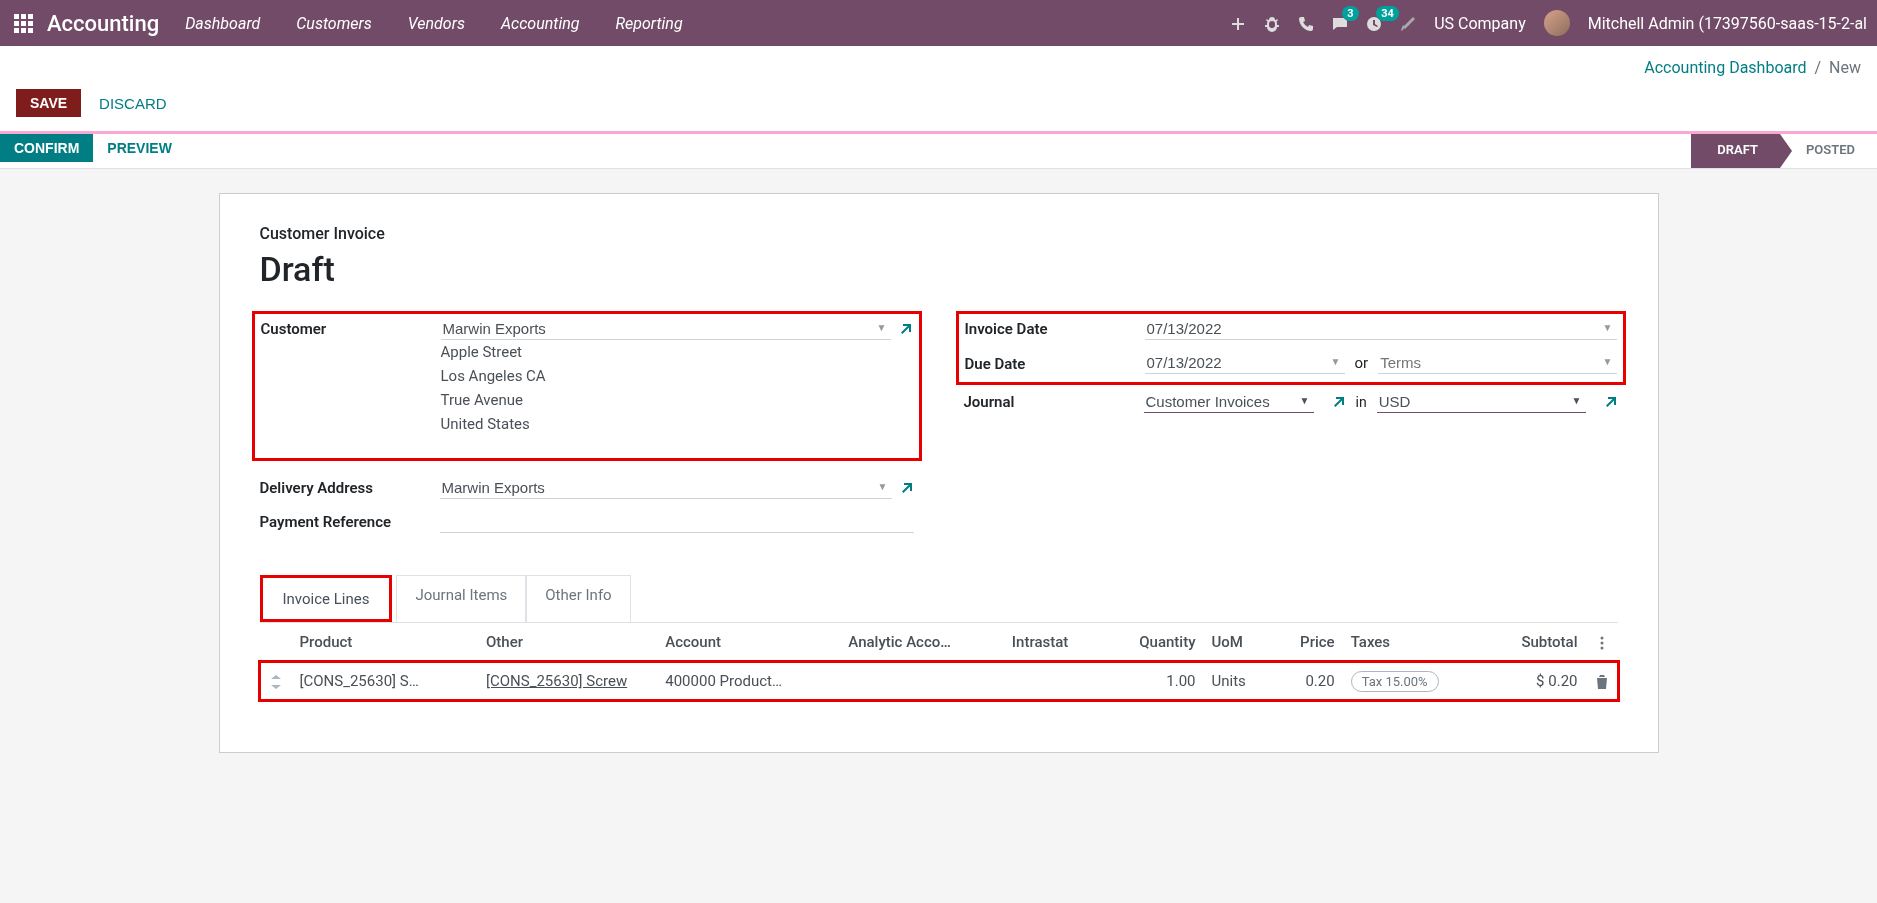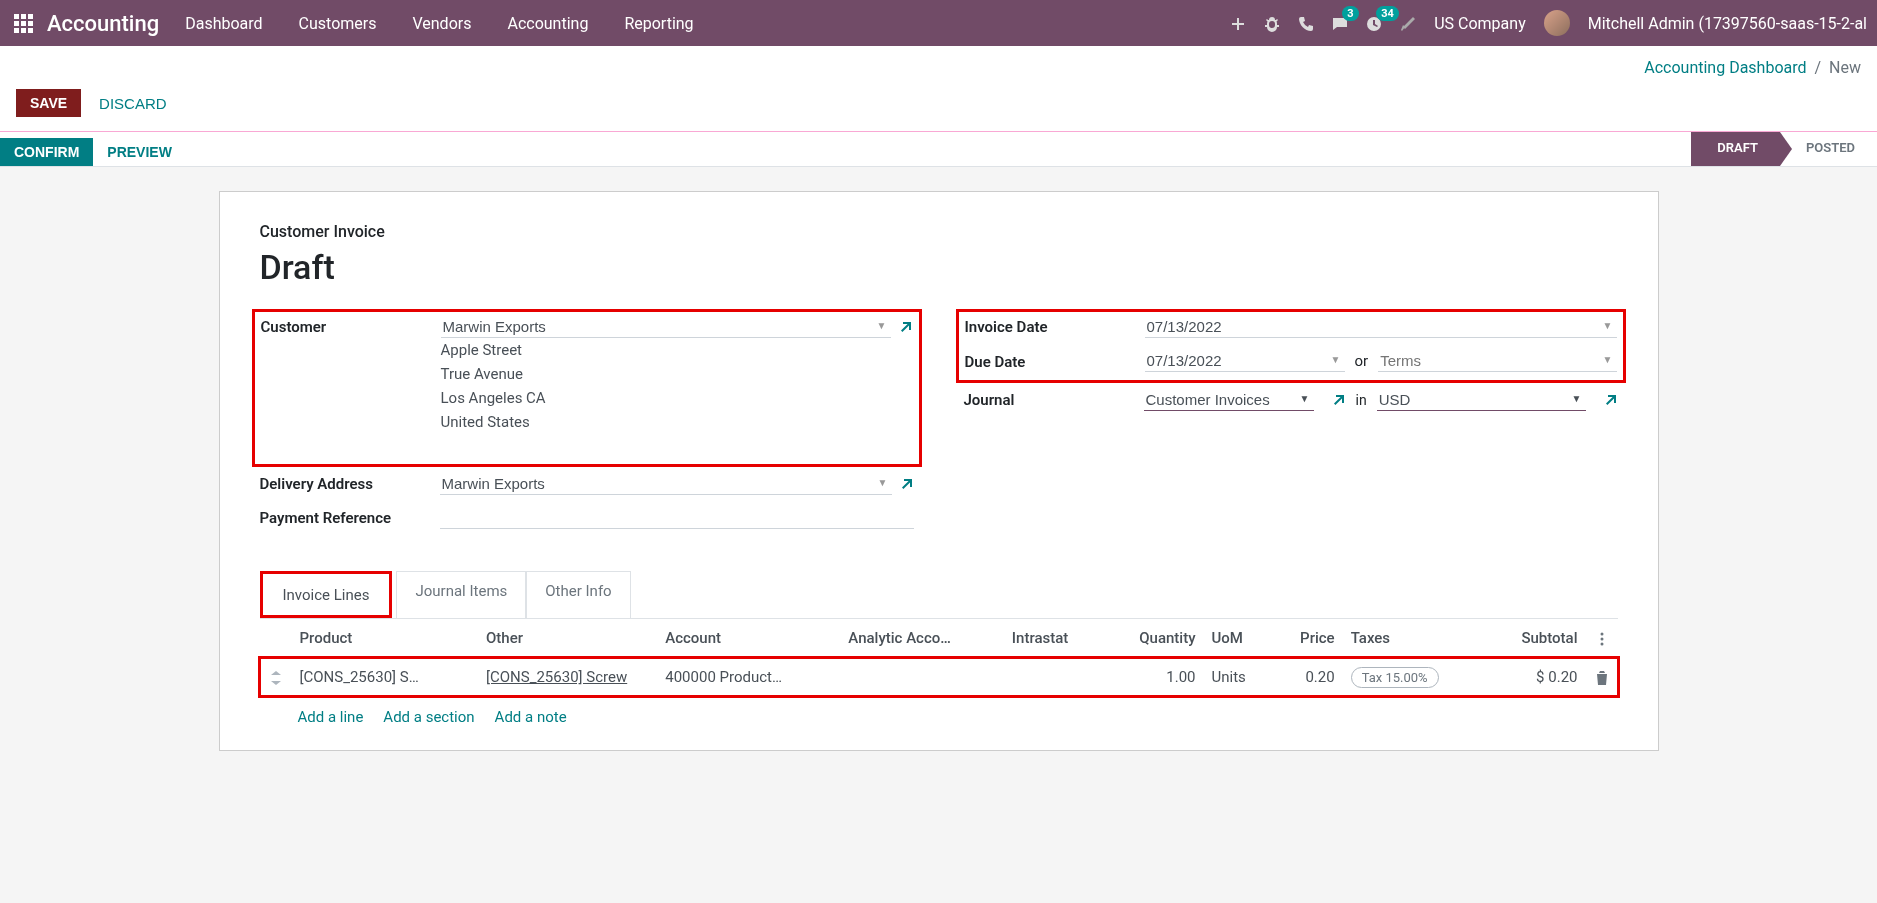--- a/index.html
+++ b/index.html
@@ -4,39 +4,39 @@
 <style>
   * { box-sizing: border-box; margin: 0; padding: 0; }
   body { font-family: -apple-system, BlinkMacSystemFont, "Segoe UI", Roboto, Helvetica, Arial, sans-serif; font-size: 14px; color: #212529; background: #f5f5f5; width: 1877px; }
   
   
   .navbar { background: #714b67; height: 46px; display: flex; align-items: center; color: #fff; padding: 0 10px; }
   .apps-grid { display: grid; grid-template-columns: repeat(3,5px); grid-template-rows: repeat(3,5px); gap: 2px; margin-right: 14px; margin-left:4px; cursor:pointer; }
   .apps-grid span { background: #fff; width:5px; height:5px; }
   .brand { font-size: 22px; font-weight: 500; margin-right: 26px; }
   .nav-menu { display: flex; gap: 36px; font-size: 16px; }
-  .nav-menu span { cursor: pointer; }
+  .nav-menu span { cursor: pointer; font-style: italic; }
   .nav-right { margin-left: auto; display: flex; align-items: center; gap: 18px; font-size: 16px; }
   .systray-icon { color: #ddd; position: relative; cursor:pointer; }
   .badge { position: absolute; top: -8px; left: 10px; background: #00a09d; color: #fff; border-radius: 10px; font-size: 11px; padding: 1px 5px; font-weight:700; }
   .avatar { width:26px; height:26px; border-radius:50%; background: linear-gradient(135deg,#d9a28a,#8c6e5d); display:inline-block; }
 
   
   .control-panel { background:#fff; border-bottom:1px solid #dee2e6; }
   .breadcrumb-row { padding: 12px 16px 0 16px; }
   .breadcrumb { font-size: 16px; text-align: right; }
   .breadcrumb a { color: #017e84; text-decoration:none; cursor:pointer; }
   .breadcrumb .sep { color:#6c757d; margin:0 4px; }
   .breadcrumb .current { color:#6c757d; }
   .action-buttons { padding: 12px 16px 14px 16px; display:flex; gap:18px; align-items:center; }
   .btn-primary { background:#7f1d1d; color:#fff; border:none; padding:6px 14px; font-size:14px; font-weight:600; cursor:pointer; }
   .btn-link { background:none; border:none; color:#017e84; font-size:15px; font-weight:500; cursor:pointer; }
 
   
-  .statusbar-row { display:flex; align-items:flex-end; border-top:1px solid #f9a8d4; }
+  .statusbar-row { display:flex; align-items:flex-start; border-top:3px solid #f9a8d4; }
   .statusbar-buttons { display:flex; }
   .btn-status { background:#017e84; color:#fff; border:none; padding:6px 14px; font-size:14px; font-weight:600; cursor:pointer; }
   .btn-status.secondary { background:none; color:#017e84; }
   .statusbar-arrows { margin-left:auto; display:flex; height:34px; }
   .arrow-step { position:relative; padding:8px 22px 8px 26px; font-size:13px; font-weight:600; color:#6c757d; cursor:pointer; }
   .arrow-step.active { background:#714b67; color:#fff; }
   .arrow-step.active::after { content:''; position:absolute; right:-12px; top:0; border-top:17px solid transparent; border-bottom:17px solid transparent; border-left:12px solid #714b67; z-index:2; }
 
   
   .sheet-container { padding: 24px 60px; }
@@ -171,38 +171,38 @@
 <div class="sheet-container">
   <div class="sheet">
     <div class="oe_title">
       <div class="subtitle">Customer Invoice</div>
       <h1>Draft</h1>
     </div>
 
     <div class="form-group">
 
       <div class="col">
-        <div class="red-box" style="padding:4px 6px 18px 6px; margin:-6px -8px 6px -8px;">
+        <div class="red-box" style="padding:4px 6px 10px 6px; margin:-6px -8px 16px -8px;">
           <div class="field-row">
             <div class="field-label">Customer</div>
             <div class="field-value">
               <div style="display:flex; align-items:center;">
                 <div style="flex:1; position:relative;">
                   <input class="input-line" value="Marwin Exports" style="">
                   <span class="caret">▼</span>
                 </div>
                 <span class="ext-link">
                   <svg class="ic" viewBox="0 0 16 16">
                       <path fill="#017e84" d="M6 2h8v8h-2V5.4L5.4 12 4 10.6 10.6 4H6z"></path>
                     </svg>
                 </span>
               </div>
               <div class="addr-line">Apple Street</div>
+              <div class="addr-line">Los Angeles CA</div>
               <div class="addr-line">True Avenue</div>
-              <div class="addr-line">Los Angeles CA</div>
               <div class="addr-line">United States</div>
             </div>
           </div>
         </div>
         <div class="field-row">
           <div class="field-label">Delivery Address</div>
           <div class="field-value">
             <div style="display:flex; align-items:center;">
               <div style="flex:1; position:relative;">
                 <input class="input-line" value="Marwin Exports" style="">
@@ -324,20 +324,15 @@
           <td><span class="tax-badge">Tax 15.00%</span></td>
           <td class="r">$ 0.20</td>
           <td class="opts-col row-actions">
             <svg class="ic" viewBox="0 0 16 16" style="fill:#6c757d;">
                 <path d="M3 4h10l-1 11H4L3 4zm3-3h4l1 2H5l1-2z"></path>
               </svg>
           </td>
         </tr>
       </tbody>
     </table>
-    <div class="line-actions">
-      <span>Add a line</span>
-      <span>Add a section</span>
-      <span>Add a note</span>
-    </div>
 
   </div>
 </div>
 
 </body></html>

